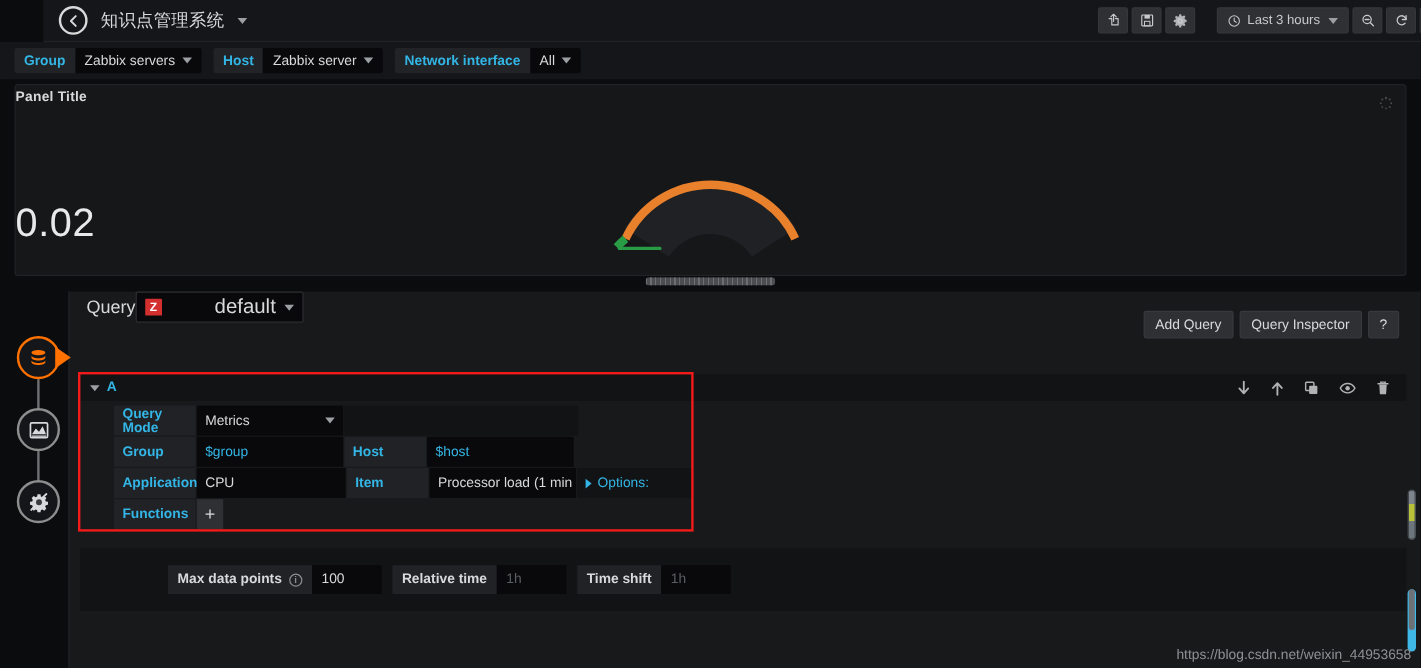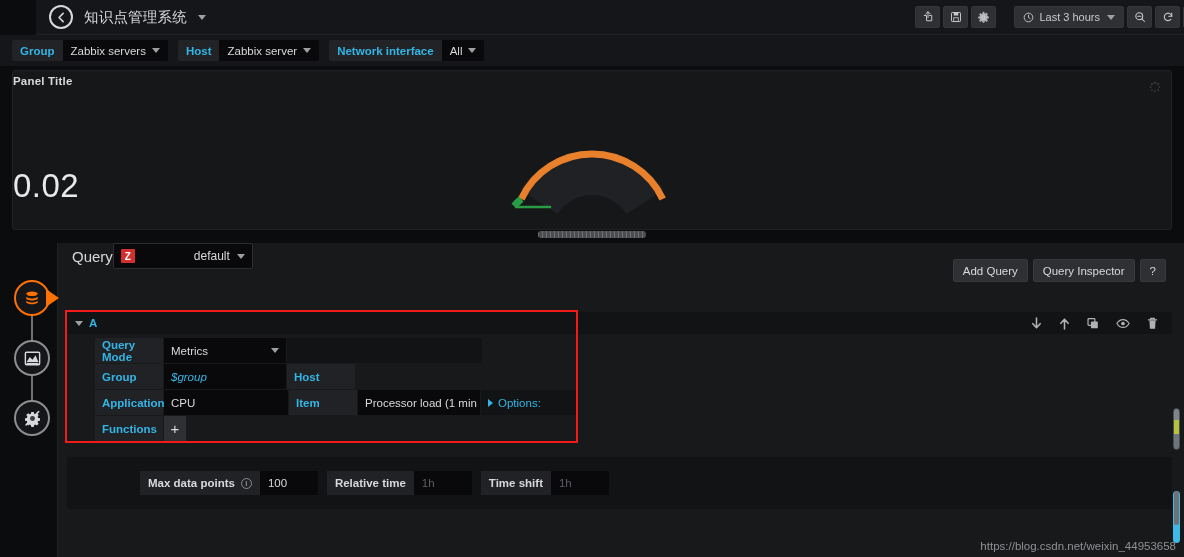--- a/index.html
+++ b/index.html
@@ -138,21 +138,21 @@
     width: 140px; height: 26px; background: #09090b;
     border: 1px solid #2c2e31; border-radius: 2px;
     display: flex; align-items: center; padding: 0 7px; gap: 7px;
     cursor: pointer;
   }
   .ds-logo {
     width: 14px; height: 14px; background: #d32f2f; border-radius: 1px;
     color: #fff; font-size: 10px; font-weight: bold;
     display: flex; align-items: center; justify-content: center;
   }
-  .ds-name { color: #d8d9da; font-size: 12px; flex: 1; }
+  .ds-name { color: #d8d9da; font-size: 17px; flex: 1; }
 
   .query-head-right {
     position: absolute; right: 18px; top: 16px;
     display: flex; align-items: center; gap: 5px;
   }
   .btn-grey {
     height: 23px; padding: 0 9px; background: #2f3033;
     border: 1px solid #37393c; border-radius: 2px;
     color: #d8d9da; font-size: 11.5px;
     display: flex; align-items: center; cursor: pointer;
@@ -184,21 +184,21 @@
 
   
   .qform { position: absolute; left: 37px; top: 95px; }
   .qline { display: flex; align-items: stretch; height: 25px; margin-bottom: 1px; }
   .cell {
     font-size: 11.5px; display: flex; align-items: center;
     padding: 0 7px; margin-right: 1px;
   }
   .lbl { background: #202226; color: #33b5e5; font-weight: bold; }
   .fld { background: #09090b; color: #d8d9da; }
-  .fld.blue { color: #33b5e5; font-style: italic; }
+  .fld.blue { color: #33b5e5; }
   .fld.sel { justify-content: space-between; }
   .filler { background: #121315; }
   .opt-toggle {
     background: #121315; color: #33b5e5; gap: 5px; cursor: pointer;
   }
   .caret-rt {
     width: 0; height: 0;
     border-top: 4px solid transparent; border-bottom: 4px solid transparent;
     border-left: 5px solid #33b5e5;
   }
@@ -461,20 +461,21 @@
         <span>Metrics</span>
         <span class="caret-dn" style="margin:0"></span>
       </div>
       <div class="cell filler" style="width:195px"></div>
     </div>
 
     <div class="qline">
       <div class="cell lbl" style="width:68px">Group</div>
       <div class="cell fld blue" style="width:122px">$group</div>
       <div class="cell lbl" style="width:68px">Host</div>
+      <div class="cell fld blue" style="width:122px">$host</div>
     </div>
 
     <div class="qline">
       <div class="cell lbl" style="width:68px">Application</div>
       <div class="cell fld" style="width:124px">CPU</div>
       <div class="cell lbl" style="width:68px">Item</div>
       <div class="cell fld" style="width:122px;white-space:nowrap;overflow:hidden">Processor load (1 min a...</div>
       <div class="cell opt-toggle" style="width:96px">
         <span class="caret-rt"></span>
         <span>Options:</span>

